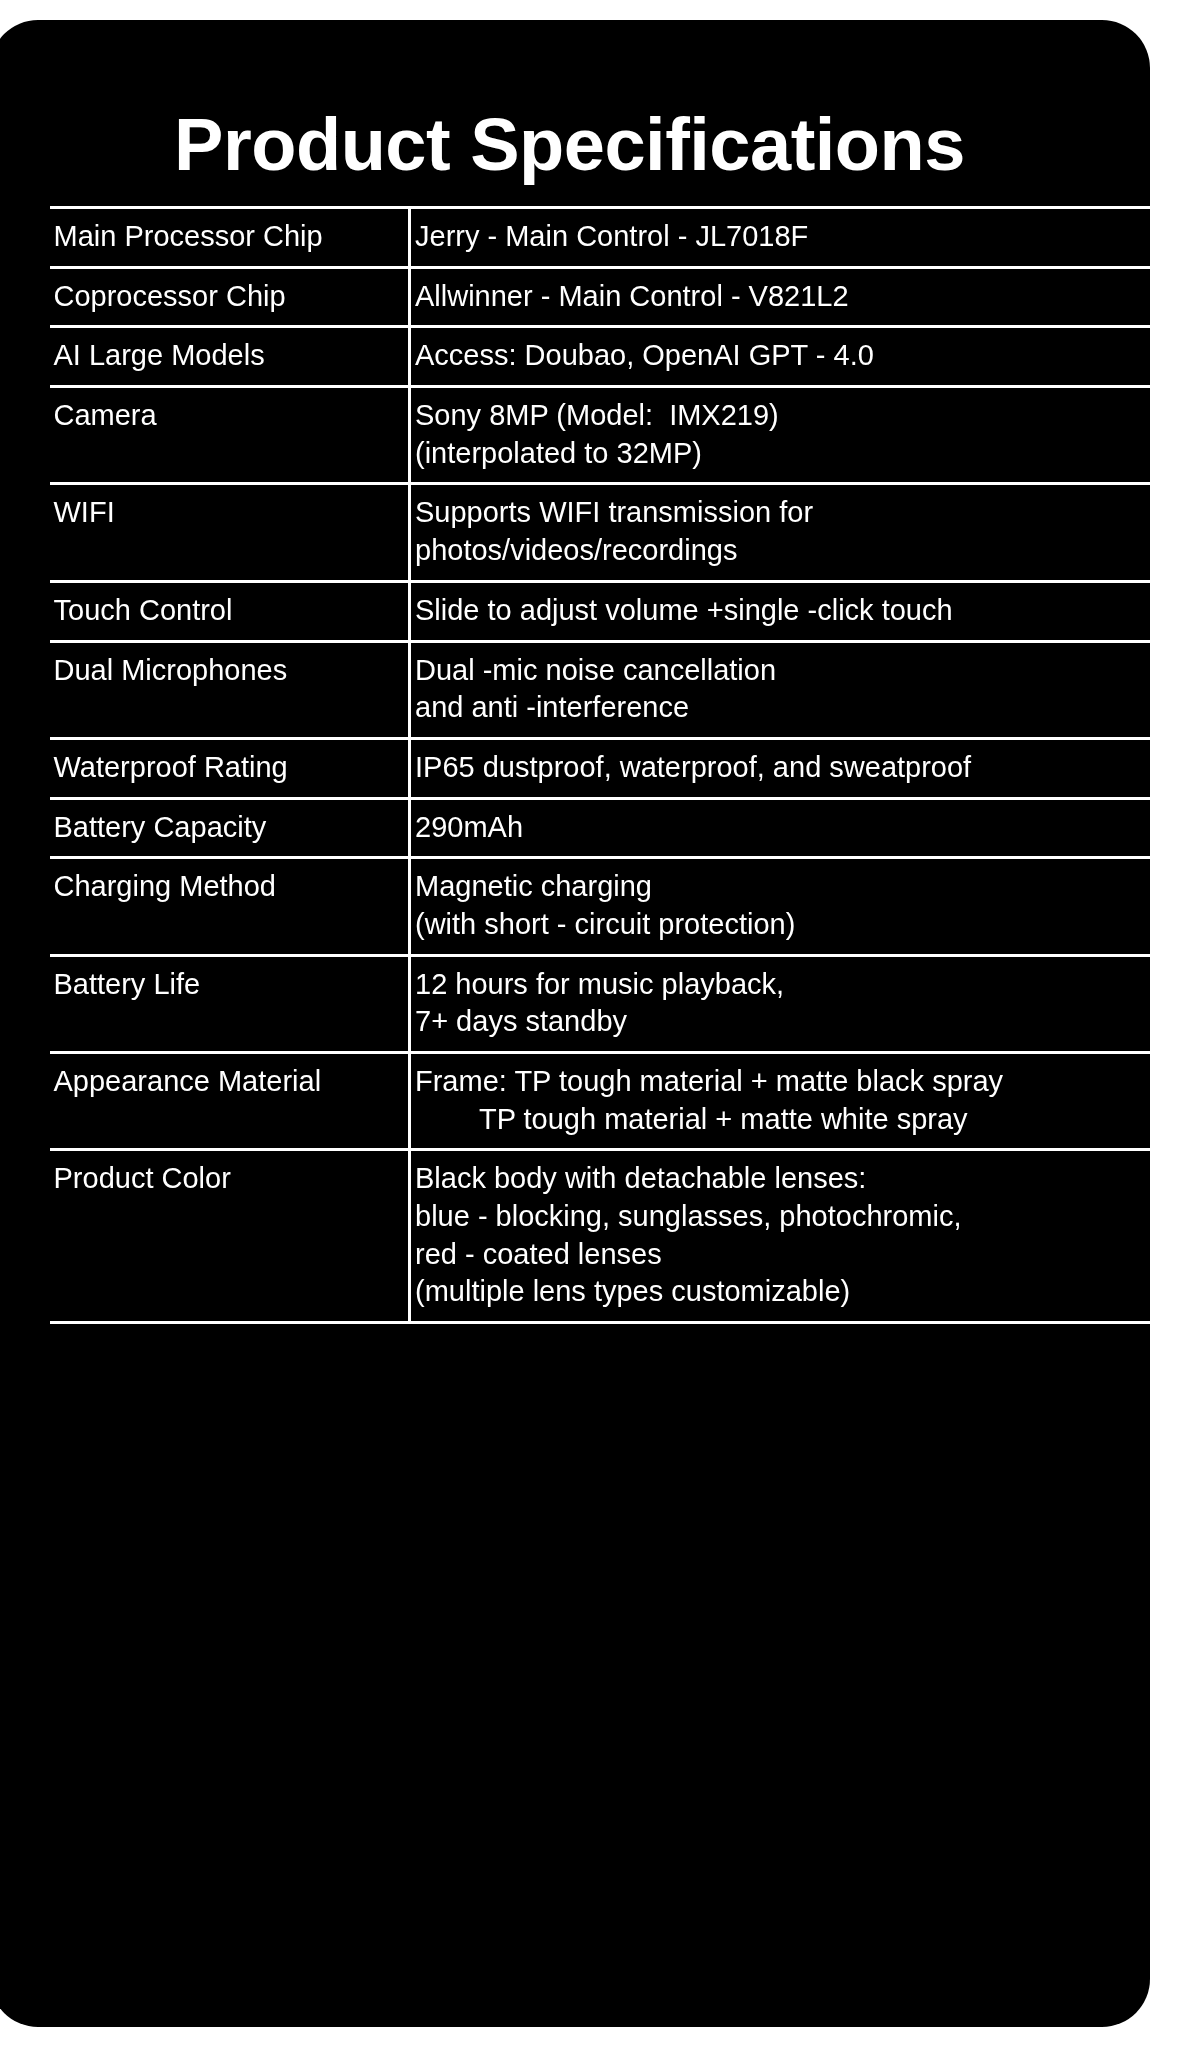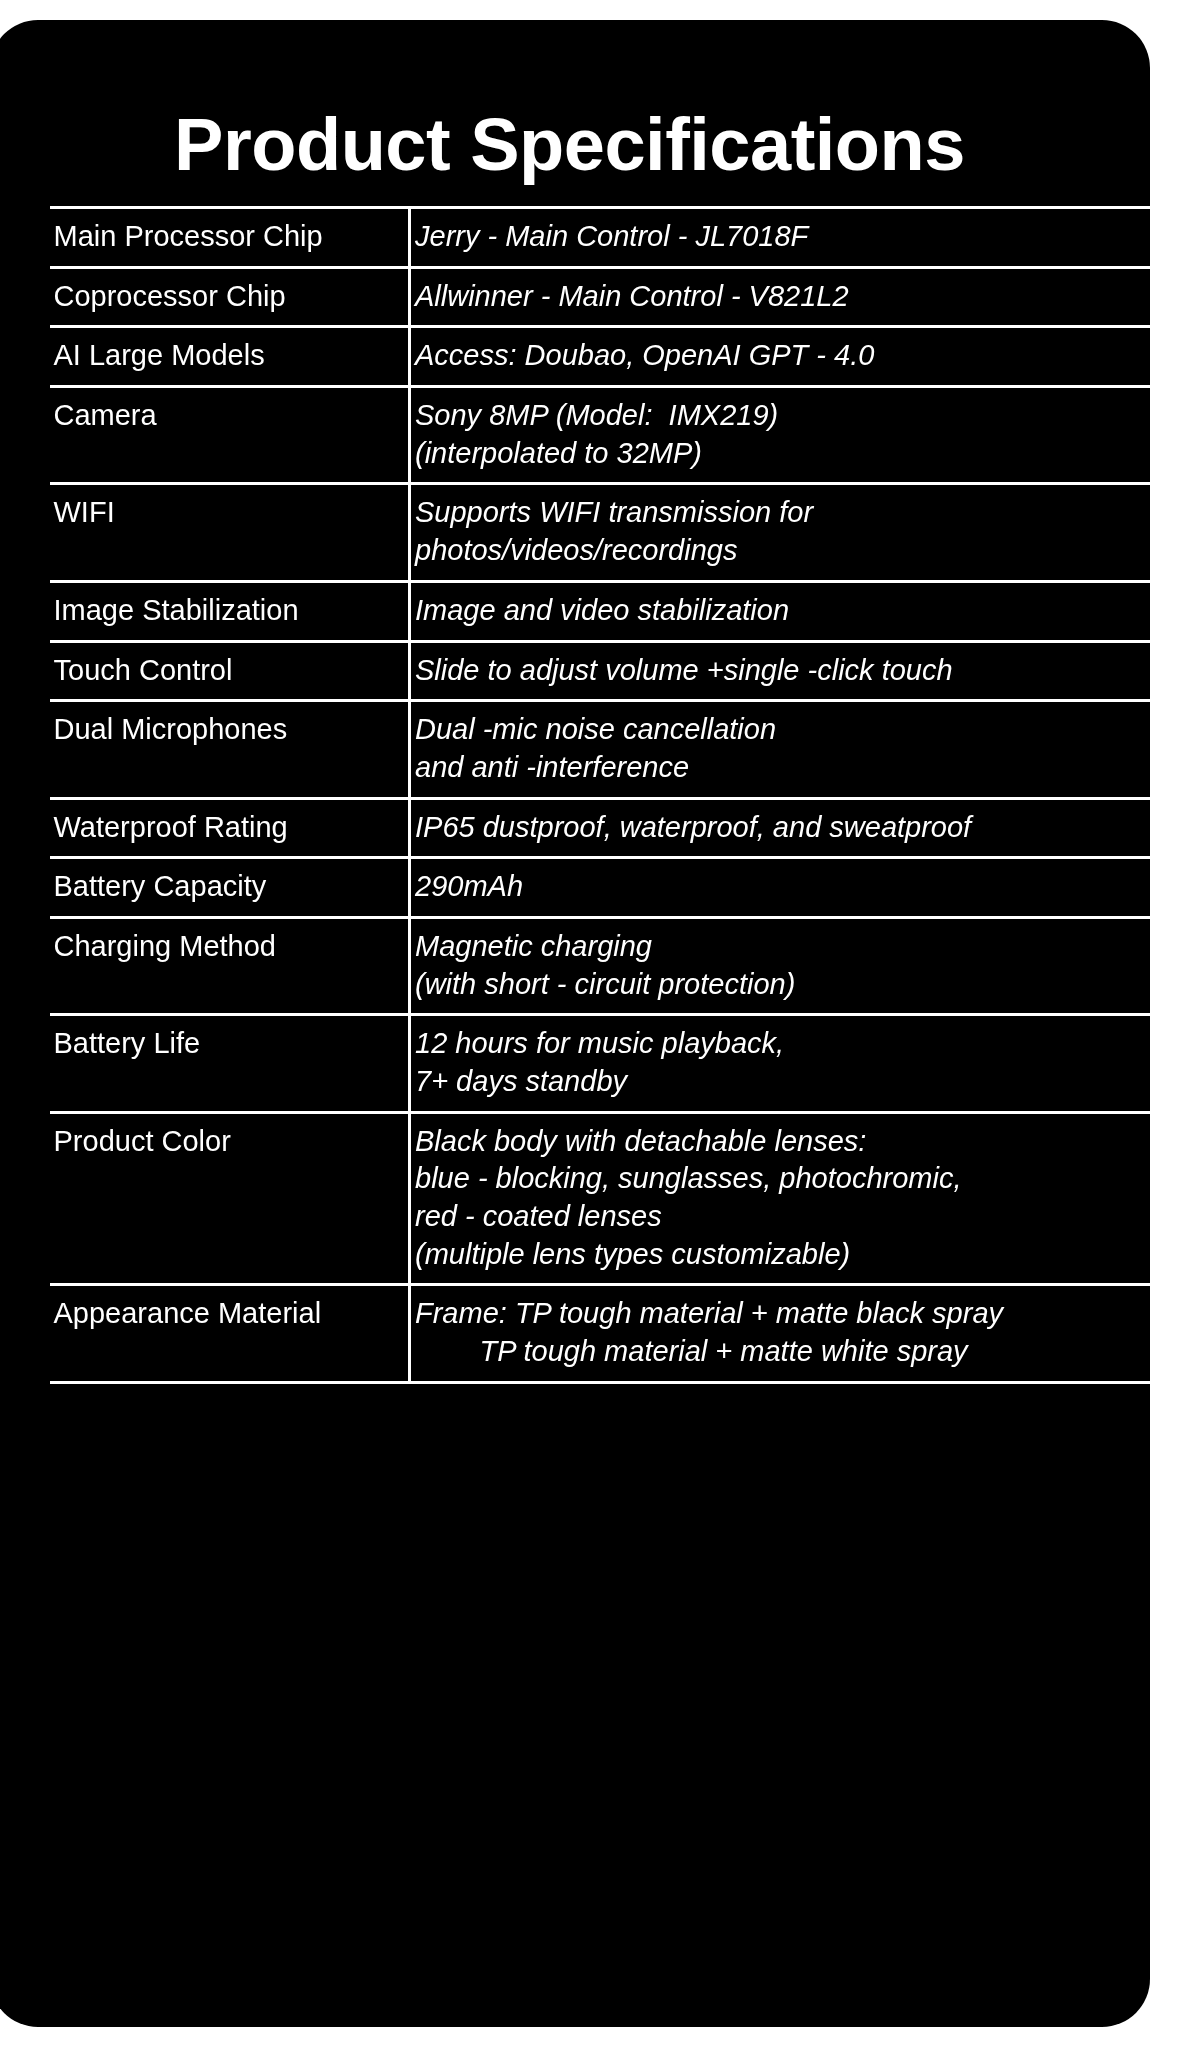--- a/index.html
+++ b/index.html
@@ -57,21 +57,20 @@
   }
   td.label {
     width: 360px;
     border-right: 3px solid #ffffff;
     padding-left: 6px;
     padding-right: 14px;
     margin-left: 44px;
   }
   td.value {
     padding-left: 22px;
-    font-style: italic;
   }
   .value .line { display: block; white-space: pre; }
   .tall td { padding-bottom: 22px; }
 </style>
 </head>
 <body>
 
 <div class="page">
   <div class="card">
     <div class="title">Product Specifications</div>
@@ -103,26 +102,20 @@
             </td>
           </tr>
           <tr class="tall">
             <td class="label">WIFI</td>
             <td class="value">
               <span class="line">Supports WIFI transmission for</span>
               <span class="line">photos/videos/recordings</span>
             </td>
           </tr>
           <tr>
-            <td class="label">Image Stabilization</td>
-            <td class="value">
-              <span class="line">Image and video stabilization</span>
-            </td>
-          </tr>
-          <tr>
             <td class="label">Touch Control</td>
             <td class="value">
               <span class="line">Slide to adjust volume +single -click touch</span>
             </td>
           </tr>
           <tr class="tall">
             <td class="label">Dual Microphones</td>
             <td class="value">
               <span class="line">Dual -mic noise cancellation</span>
               <span class="line">and anti -interference</span>
@@ -148,31 +141,31 @@
             </td>
           </tr>
           <tr class="tall">
             <td class="label">Battery Life</td>
             <td class="value">
               <span class="line">12 hours for music playback,</span>
               <span class="line">7+ days standby</span>
             </td>
           </tr>
           <tr class="tall">
+            <td class="label">Appearance Material</td>
+            <td class="value">
+              <span class="line">Frame: TP tough material + matte black spray</span>
+              <span class="line">        TP tough material + matte white spray</span>
+            </td>
+          </tr>
+          <tr class="tall">
             <td class="label">Product Color</td>
             <td class="value">
               <span class="line">Black body with detachable lenses:</span>
               <span class="line">blue - blocking, sunglasses, photochromic,</span>
               <span class="line">red - coated lenses</span>
               <span class="line">(multiple lens types customizable)</span>
             </td>
           </tr>
-          <tr class="tall">
-            <td class="label">Appearance Material</td>
-            <td class="value">
-              <span class="line">Frame: TP tough material + matte black spray</span>
-              <span class="line">        TP tough material + matte white spray</span>
-            </td>
-          </tr>
         </tbody>
     </table>
   </div>
 </div>
 
 </body></html>

